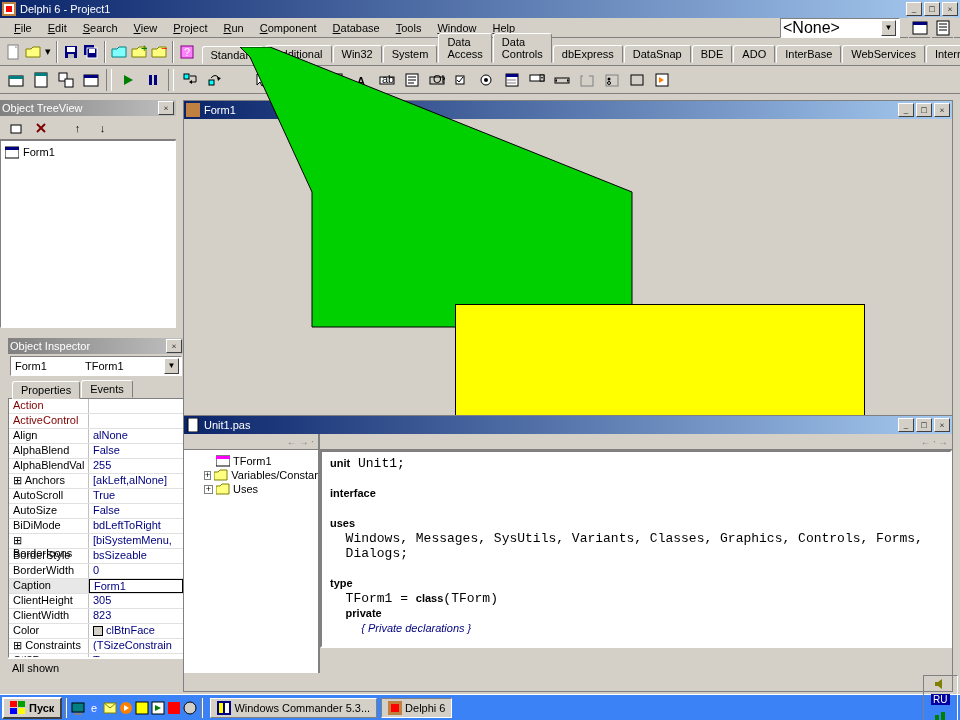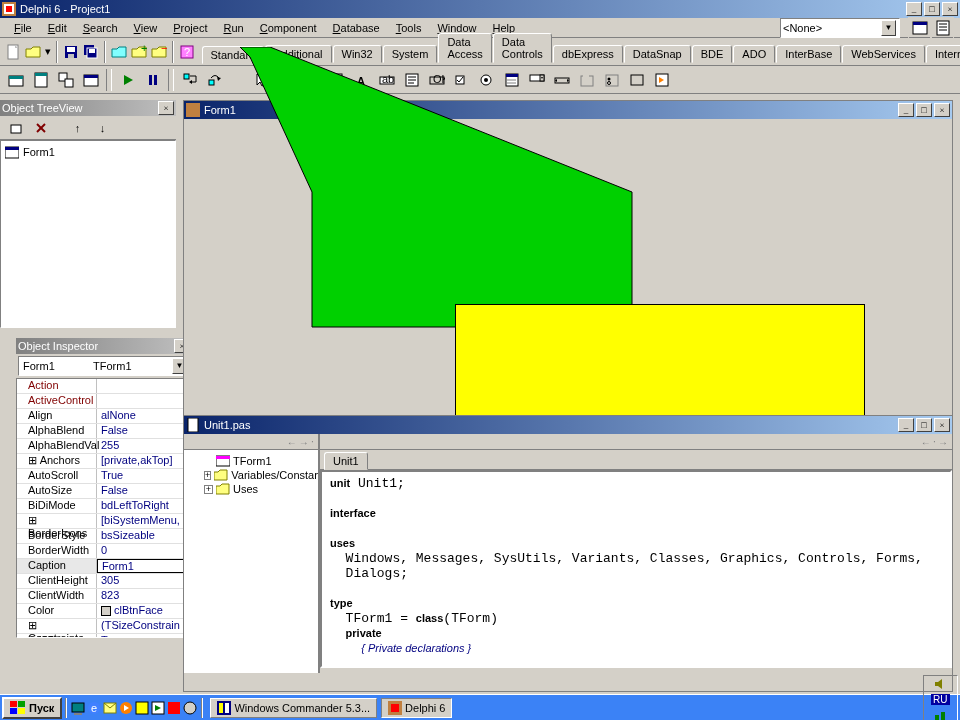--- a/index.html
+++ b/index.html
@@ -9,43 +9,43 @@
 .titlebar .icon { width:14px; height:14px; margin-right:4px; display:inline-block; }
 .winbtns { margin-left:auto; display:flex; }
 .winbtn { width:16px; height:14px; background:#d4d0c8; border:1px solid; border-color:#fff #404040 #404040 #fff; font-size:9px; line-height:12px; text-align:center; color:#000; margin-left:2px; cursor:default; font-family:Marlett,Tahoma; }
 .menubar { height:20px; background:#d4d0c8; display:flex; align-items:center; padding:0 6px; border-bottom:1px solid #808080; }
 .menubar span { padding:2px 8px; cursor:default; }
 .menubar span u { text-decoration:underline; }
 .toolbar-row { display:flex; align-items:center; background:#d4d0c8; border-bottom:1px solid #808080; padding:2px 4px; gap:2px; height:28px; }
 .tb-btn { width:23px; height:22px; border:1px solid #d4d0c8; display:inline-flex; align-items:center; justify-content:center; cursor:default; }
 .tb-sep { width:6px; height:22px; border-left:1px solid #808080; border-right:1px solid #fff; margin:0 2px; }
 .combo { height:20px; border:1px solid; border-color:#808080 #fff #fff #808080; background:#fff; display:inline-flex; align-items:center; padding:0 2px; }
-.combo input { border:none; outline:none; font-size:11px; height:16px; }
+.combo input { border:none; outline:none; font-size:16px; height:16px; }
 .combo .arrow { width:15px; height:16px; background:#d4d0c8; border:1px solid; border-color:#fff #404040 #404040 #fff; text-align:center; line-height:14px; font-size:8px; }
 .tabs { display:flex; align-items:flex-end; height:22px; background:#d4d0c8; padding-left:2px; }
 .tab { padding:2px 8px; background:#d4d0c8; border:1px solid; border-color:#fff #808080 #d4d0c8 #fff; border-radius:3px 3px 0 0; margin-right:1px; cursor:default; position:relative; }
 .tab.active { background:#d4d0c8; border-bottom-color:#d4d0c8; font-weight:normal; margin-bottom:-1px; }
 
 #app-titlebar { position:absolute; left:0; top:0; width:100%; }
 #app-menubar { position:absolute; left:0; top:18px; width:100%; }
 #toolbar1 { position:absolute; left:0; top:38px; width:100%; }
 #toolbar2 { position:absolute; left:0; top:66px; width:100%; }
 #tree-panel { position:absolute; left:0; top:100px; width:176px; height:234px; }
-#inspector { position:absolute; left:16px; top:338px; width:176px; height:354px; }
+#inspector { position:absolute; left:8px; top:338px; width:176px; height:354px; }
 #designer { position:absolute; left:183px; top:100px; width:770px; height:320px; }
 #code-panel { position:absolute; left:183px; top:415px; width:770px; height:277px; }
 #taskbar { position:absolute; left:0; bottom:0; width:100%; height:26px; background:#3b82f6; border-top:1px solid #fff; display:flex; align-items:center; padding:2px; }
 #taskbar .start { background:#d4d0c8; border:2px solid; border-color:#fff #404040 #404040 #fff; padding:2px 6px; font-weight:bold; display:flex; align-items:center; gap:3px; }
 #taskbar .task { background:#d4d0c8; border:1px solid; border-color:#fff #808080 #808080 #fff; padding:2px 6px; margin-left:4px; height:20px; display:flex; align-items:center; gap:3px; min-width:60px; }
 #taskbar .task.active { border-color:#808080 #fff #fff #808080; }
 #taskbar .tray { margin-left:auto; border:1px solid; border-color:#808080 #fff #fff #808080; padding:2px 6px; display:flex; align-items:center; gap:4px;flex-direction:column; }
 .tree-body { background:#fff; border:1px solid; border-color:#808080 #fff #fff #808080; padding:4px; height:188px; overflow:auto;}
 .insp-grid { background:#fff; border:1px solid; border-color:#808080 #fff #fff #808080; overflow-y:scroll; height:260px; font-size:11px;}
 .insp-row { display:flex; border-bottom:1px solid #e0e0e0; height:15px; }
-.insp-row .k { width:80px; padding:0 11px; border-right:1px solid #c0c0c0; color:#800000; }
+.insp-row .k { width:80px; padding:0 4px; border-right:1px solid #c0c0c0; color:#800000; }
 .insp-row .k.black { color:#000;}
 .insp-row .v { flex:1; padding:0 4px; color:#000080; }
 .insp-row.sel { background:#e8e8e8;}
 .insp-row.sel .v { background:#fff; border:1px solid #000;}
 .designer-area { position:absolute; left:0; top:18px; width:100%; height:calc(100% - 18px);
    background-color:#d4d0c8;
    background-image: radial-gradient(#808080 0.5px, transparent 0.5px);
    background-size:8px 8px;}
 .code-tabs { display:flex; align-items:flex-end; height:20px; padding-left:4px; background:#d4d0c8; border-bottom:1px solid #808080;}
 .code-area { background:#fff; font-family:"Courier New",monospace; font-size:13px; padding:4px 8px; white-space:pre; overflow:auto; height:198px; border:2px solid; border-color:#808080 #fff #fff #808080; position:relative;}
@@ -390,20 +390,24 @@
         <div class="winbtn">×</div>
       </div>
   </div>
   <div style="display:flex;padding:2px;">
     <div class="combo" style="flex:1;">
       <span style="width:70px;padding:0 2px;">Form1</span>
       <span style="flex:1;padding:0 2px;">TForm1</span>
       <div class="arrow">▼</div>
     </div>
   </div>
+  <div class="tabs" style="height:20px;padding-left:4px;">
+    <div class="tab active">Properties</div>
+    <div class="tab">Events</div>
+  </div>
   <div class="insp-grid" id="insp-grid">
       <div class="insp-row">
         <div class="k">  Action</div>
         <div class="v"></div>
       </div>
       <div class="insp-row">
         <div class="k">  ActiveControl</div>
         <div class="v"></div>
       </div>
       <div class="insp-row">
@@ -413,21 +417,21 @@
       <div class="insp-row">
         <div class="k black">  AlphaBlend</div>
         <div class="v">False</div>
       </div>
       <div class="insp-row">
         <div class="k black">  AlphaBlendVal</div>
         <div class="v">255</div>
       </div>
       <div class="insp-row">
         <div class="k black">⊞ Anchors</div>
-        <div class="v">[private,akTop]</div>
+        <div class="v">[akLeft,alNone]</div>
       </div>
       <div class="insp-row">
         <div class="k black">  AutoScroll</div>
         <div class="v">True</div>
       </div>
       <div class="insp-row">
         <div class="k black">  AutoSize</div>
         <div class="v">False</div>
       </div>
       <div class="insp-row">
@@ -464,20 +468,23 @@
       </div>
       <div class="insp-row">
         <div class="k black">⊞ Constraints</div>
         <div class="v">(TSizeConstrain</div>
       </div>
       <div class="insp-row">
         <div class="k black">  Ctl3D</div>
         <div class="v">True</div>
       </div>
     </div>
+  <div class="status">
+    <span>All shown</span>
+  </div>
 </div>
 
 <div id="designer" style="border:1px solid #808080;">
   <div class="titlebar" style="height:18px;">
     <span class="icon">
         <svg width="14" height="14">
           <rect width="14" height="14" fill="#c08040"></rect>
         </svg>
       </span>
     <span>Form1</span>
@@ -549,23 +556,20 @@
           </div>
         </div>
     </div>
 
     <div style="flex:1;display:flex;flex-direction:column;">
       <div class="code-nav" style="justify-content:flex-end;">
         <span>←</span>
         <span>·</span>
         <span>→</span>
       </div>
-      <div class="code-tabs">
-        <div class="tab active">Unit1</div>
-      </div>
       <div class="code-area"><span class="kw">unit</span> Unit1;
 
 <span class="kw">interface</span>
 
 <span class="kw">uses</span>
   Windows, Messages, SysUtils, Variants, Classes, Graphics, Controls, Forms,
   Dialogs;
 
 <span class="kw">type</span>
   TForm1 = <span class="kw">class</span>(TForm)

